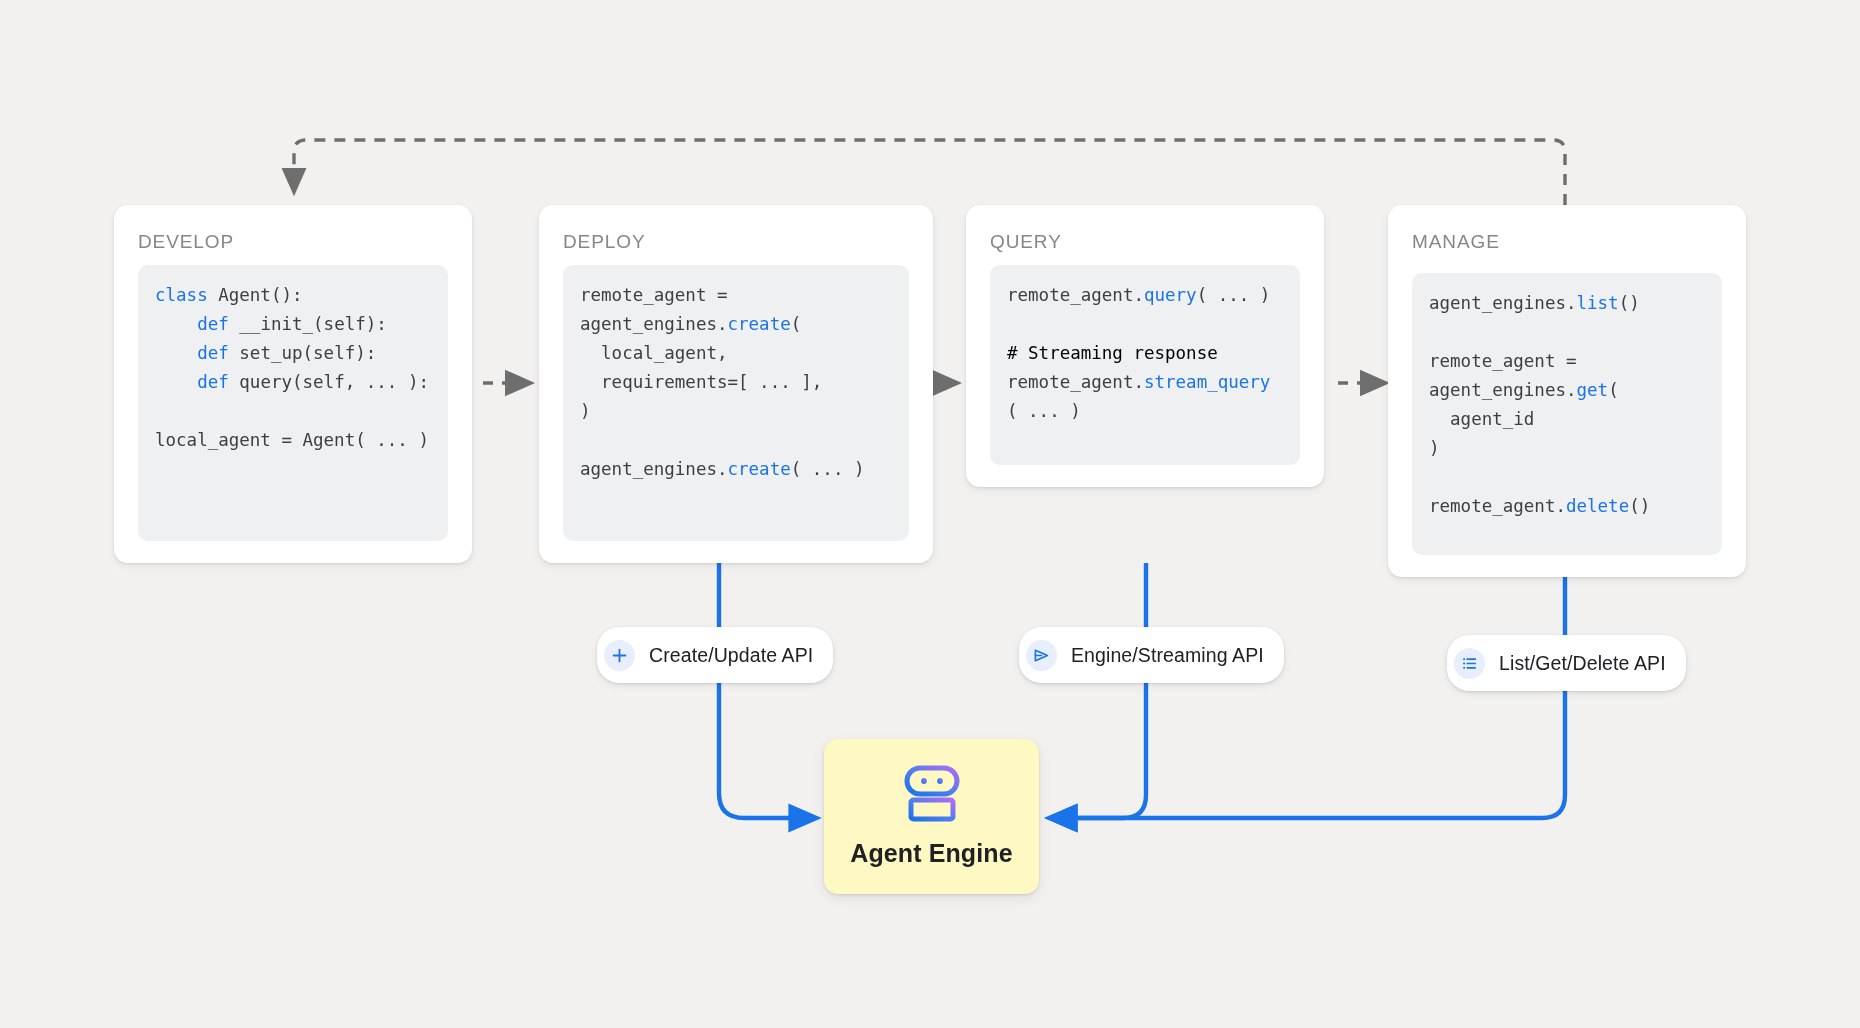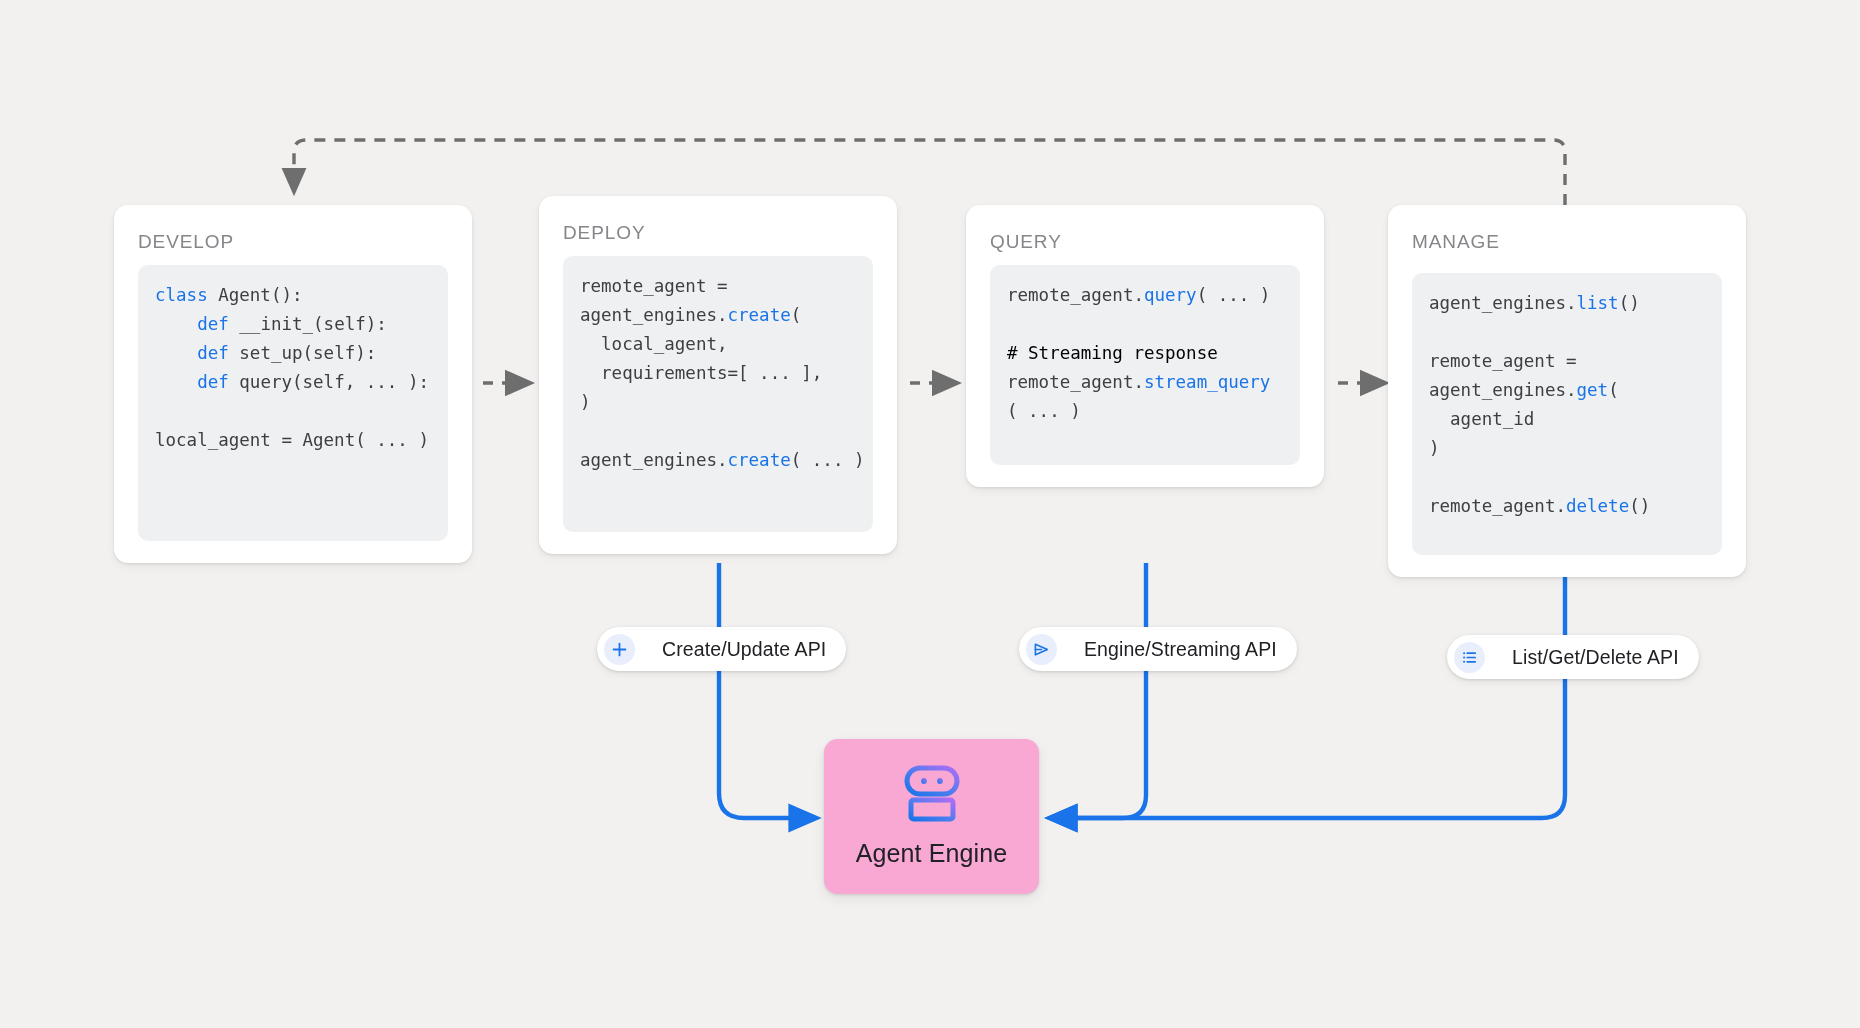--- a/index.html
+++ b/index.html
@@ -46,54 +46,55 @@
     white-space: pre;
     overflow: hidden;
   }
   .kw   { color: #1a73e8; }
   .fn   { color: #1a73e8; }
   .cmt  { color: #000000; }
 
   
   .pill {
     position: absolute;
-    height: 44px;
+    height: 56px;
     background: #ffffff;
     border-radius: 22px;
     box-shadow: 0 1px 3px rgba(0,0,0,.13), 0 3px 9px rgba(0,0,0,.06);
     display: flex; align-items: center;
     padding: 0 20px 0 7px;
-    gap: 27px;
+    gap: 14px;
     white-space: nowrap;
     z-index: 4;
   }
   .pill-ico {
     width: 31px; height: 31px; border-radius: 50%;
     background: #e8eefc;
     display: flex; align-items: center; justify-content: center;
     flex: 0 0 auto;
   }
   .pill-label {
     font-size: 19.5px;
     color: #202124;
     letter-spacing: .1px;
   }
 
   
   .engine {
     position: absolute;
     left: 824px; top: 739px;
     width: 215px; height: 155px;
-    background: #f9a8d4;
+    background: #fef9c3;
     border-radius: 14px;
     box-shadow: 0 1px 3px rgba(0,0,0,.12), 0 5px 14px rgba(0,0,0,.07);
     display: flex; flex-direction: column;
     align-items: center; justify-content: center;
     gap: 13px;
     z-index: 5;
+    font-weight: bold;
   }
   .engine-label {
     font-size: 25px;
     color: #202124;
     letter-spacing: .1px;
   }
 </style>
 </head>
 <body>
 
@@ -130,21 +131,21 @@
   <div class="card" style="left:114px; top:205px; width:358px; height:358px;">
     <div class="card-title">DEVELOP</div>
     <div class="code"><span class="kw">class </span><span>Agent():</span>
 <span>    </span><span class="kw">def </span><span>__init_(self):</span>
 <span>    </span><span class="kw">def </span><span>set_up(self):</span>
 <span>    </span><span class="kw">def </span><span>query(self, ... ):</span>
 <span></span>
 <span>local_agent = Agent( ... )</span></div>
   </div>
 
-  <div class="card" style="left:539px; top:196px; width:358px; height:358px;">
+  <div class="card" style="left:539px; top:205px; width:394px; height:358px;">
     <div class="card-title">DEPLOY</div>
     <div class="code"><span>remote_agent =</span>
 <span>agent_engines.</span><span class="fn">create</span><span>(</span>
 <span>  local_agent,</span>
 <span>  requirements=[ ... ],</span>
 <span>)</span>
 <span></span>
 <span>agent_engines.</span><span class="fn">create</span><span>( ... )</span></div>
   </div>
 

